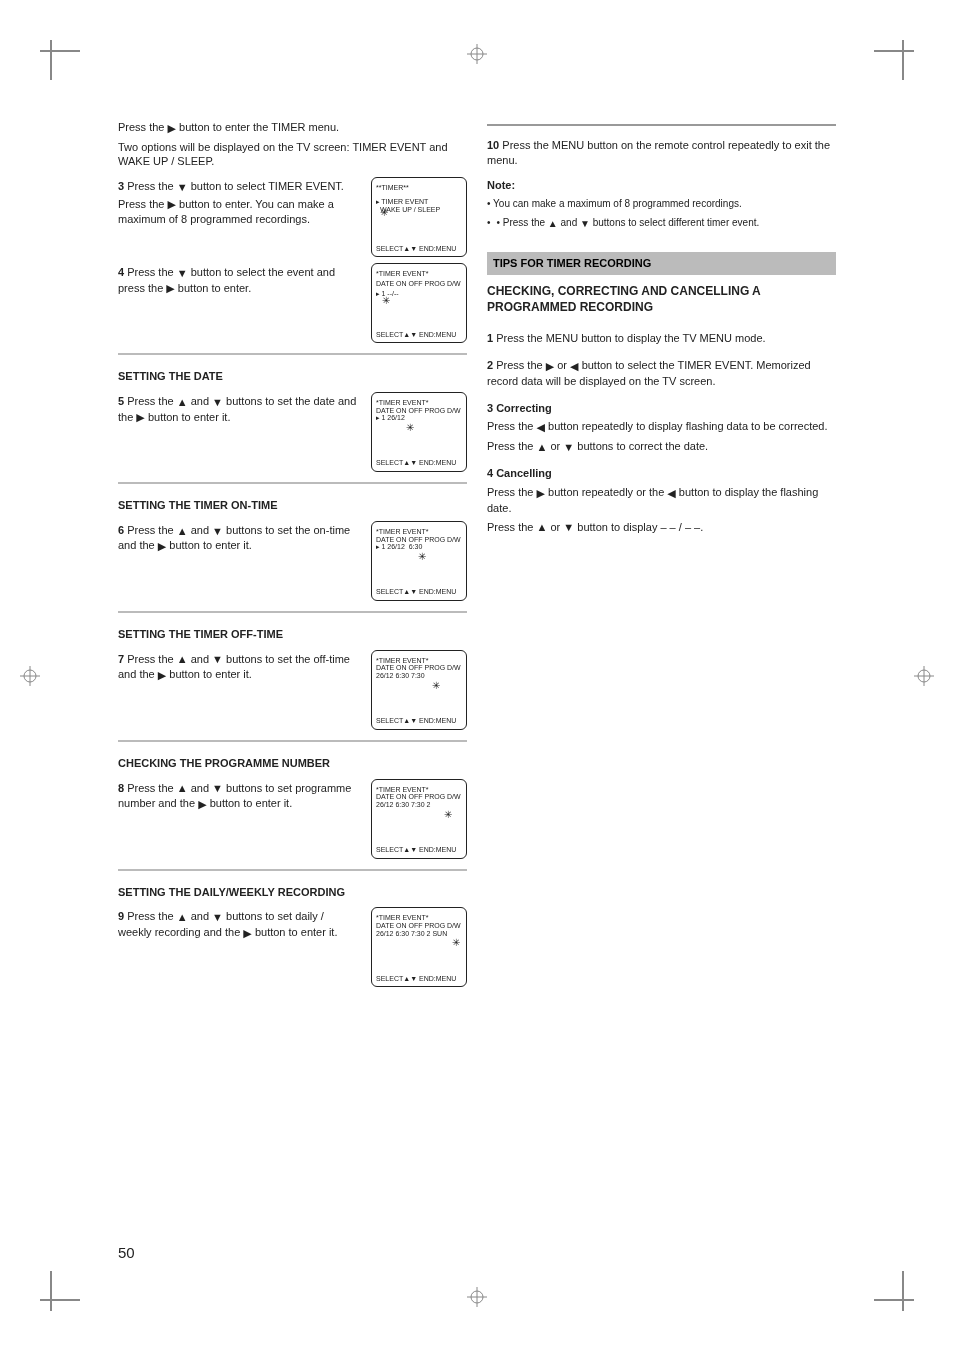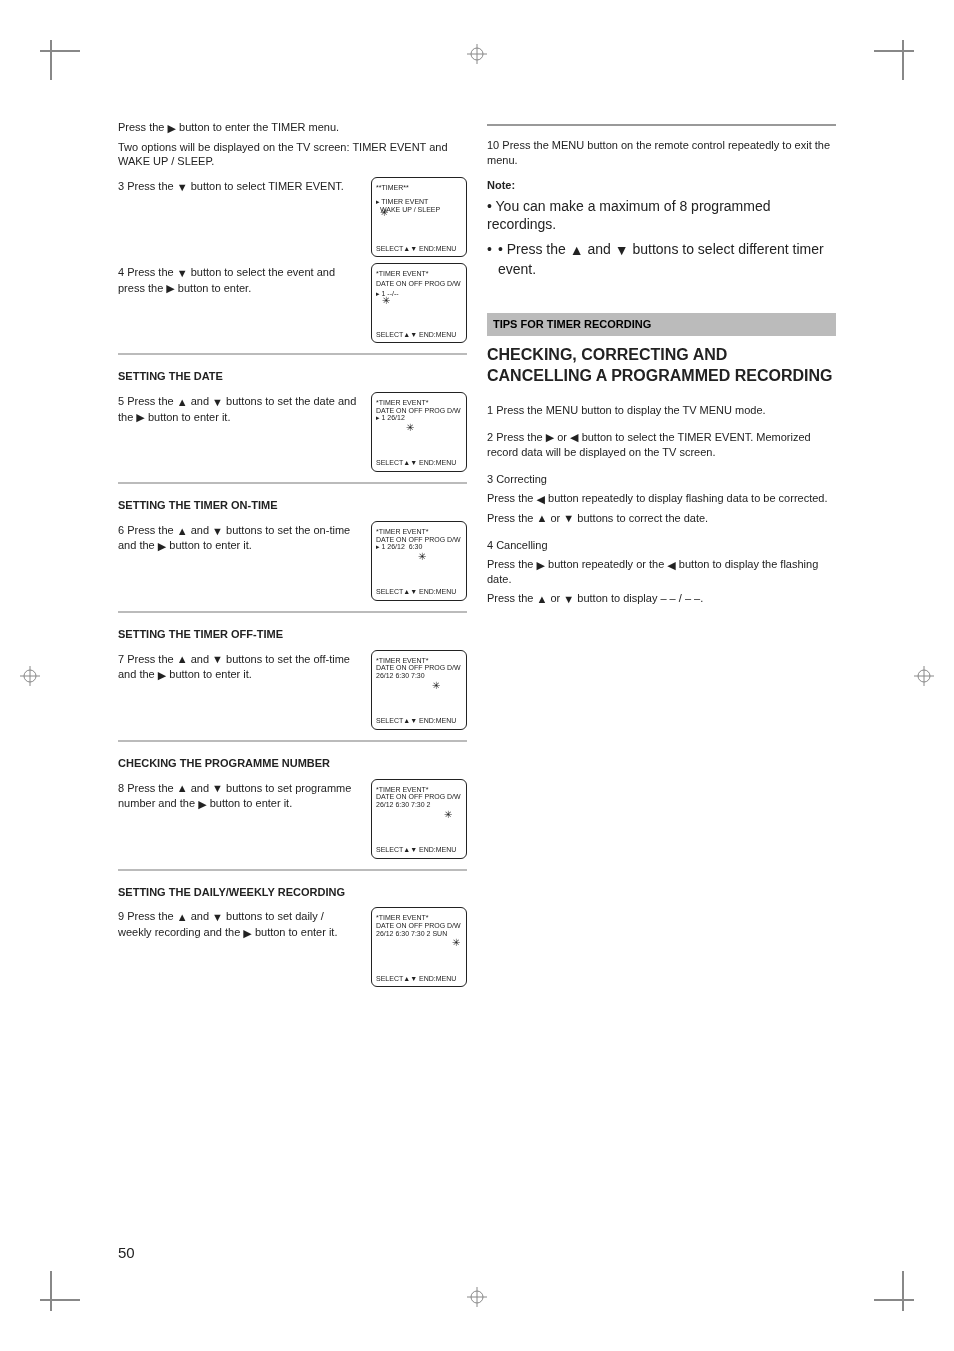--- a/index.html
+++ b/index.html
@@ -13,37 +13,37 @@
 .crop.bl::before{bottom:0;left:10px;width:2px;height:40px}.crop.bl::after{bottom:10px;left:0;width:40px;height:2px}
 .crop.br::before{bottom:0;right:10px;width:2px;height:40px}.crop.br::after{bottom:10px;right:0;width:40px;height:2px}
 .regmark{position:absolute;left:50%;transform:translateX(-50%);width:20px;height:20px}
 .regmark.top{top:44px}.regmark.bot{bottom:44px}
 .regmark svg{display:block}
 .sidereg{position:absolute;top:50%;transform:translateY(-50%);width:20px;height:20px}
 .sidereg.l{left:20px}.sidereg.r{right:20px}
 .content{position:absolute;top:118px;left:118px;right:118px;bottom:118px;display:flex;gap:20px}
 .col{flex:1;display:flex;flex-direction:column}
 .pagenum{position:absolute;left:118px;bottom:88px;font-size:15px}
-h2{font-size:16px;font-weight:bold;margin:6px 0}
+h2{font-size:12px;font-weight:bold;margin:6px 0}
 h3{font-size:11px;font-weight:bold;margin:4px 0 2px 0}
 p{margin:2px 0}
-.num{font-weight:normal}
+.num{font-weight:bold}
 .step{display:flex;gap:8px;margin-top:6px}
 .steptxt{flex:1}
 .shot{width:96px;height:80px;border:1px solid #222;border-radius:6px;margin-left:6px;flex:0 0 96px;position:relative;font-size:8px;padding:6px 4px;overflow:hidden}
 .shot .tiny{font-size:7px;line-height:1.1}
 .hr{height:2px;background:#bbb;margin:10px 0}
 .hr-dark{height:2px;background:#999;margin:6px 0 10px 0}
 .tri{display:inline-block;vertical-align:middle}
 .sun{position:absolute;font-size:10px;letter-spacing:-1px}
-.shade{background:#bbb;color:#000;padding:4px 6px;font-weight:bold;margin-top:30px}
+.shade{background:#bbb;color:#000;padding:4px 6px;font-weight:bold;margin-top:18px}
 .note{font-weight:bold;margin-top:8px}
 .bullet{display:flex;gap:6px;margin:4px 0}
 .bullet .dot{flex:0 0 auto}
-.small{font-size:14px}
+.small{font-size:10px}
 </style>
 </head>
 <body>
 
 <div class="page">
   <div class="crop tl"></div>
   <div class="crop tr"></div>
   <div class="crop bl"></div>
   <div class="crop br"></div>
   <div class="regmark top">
@@ -85,20 +85,23 @@
         <span> button to enter the TIMER menu.</span>
       </p>
       <p>Two options will be displayed on the TV screen: TIMER EVENT and WAKE UP / SLEEP.</p>
 
       <div class="step">
         <div class="steptxt">
           <p><span class="num">3</span>
           <span>Press the </span>
           <span class="tri">▼</span>
           <span> button to select TIMER EVENT.</span></p>
+          <p><span>Press the </span>
+          <span class="tri">▶</span>
+          <span> button to enter. You can make a maximum of 8 programmed recordings.</span></p>
         </div>
         <div class="shot">
           <div class="tiny">**TIMER**</div>
           <div class="tiny" style="margin-top:6px;white-space:pre">▸ TIMER EVENT
 &nbsp;&nbsp;WAKE UP / SLEEP</div>
           <div class="sun" style="top:28px;left:8px">✳</div>
           <div class="tiny" style="position:absolute;bottom:4px;left:4px">SELECT▲▼  END:MENU</div>
         </div>
       </div>
 

